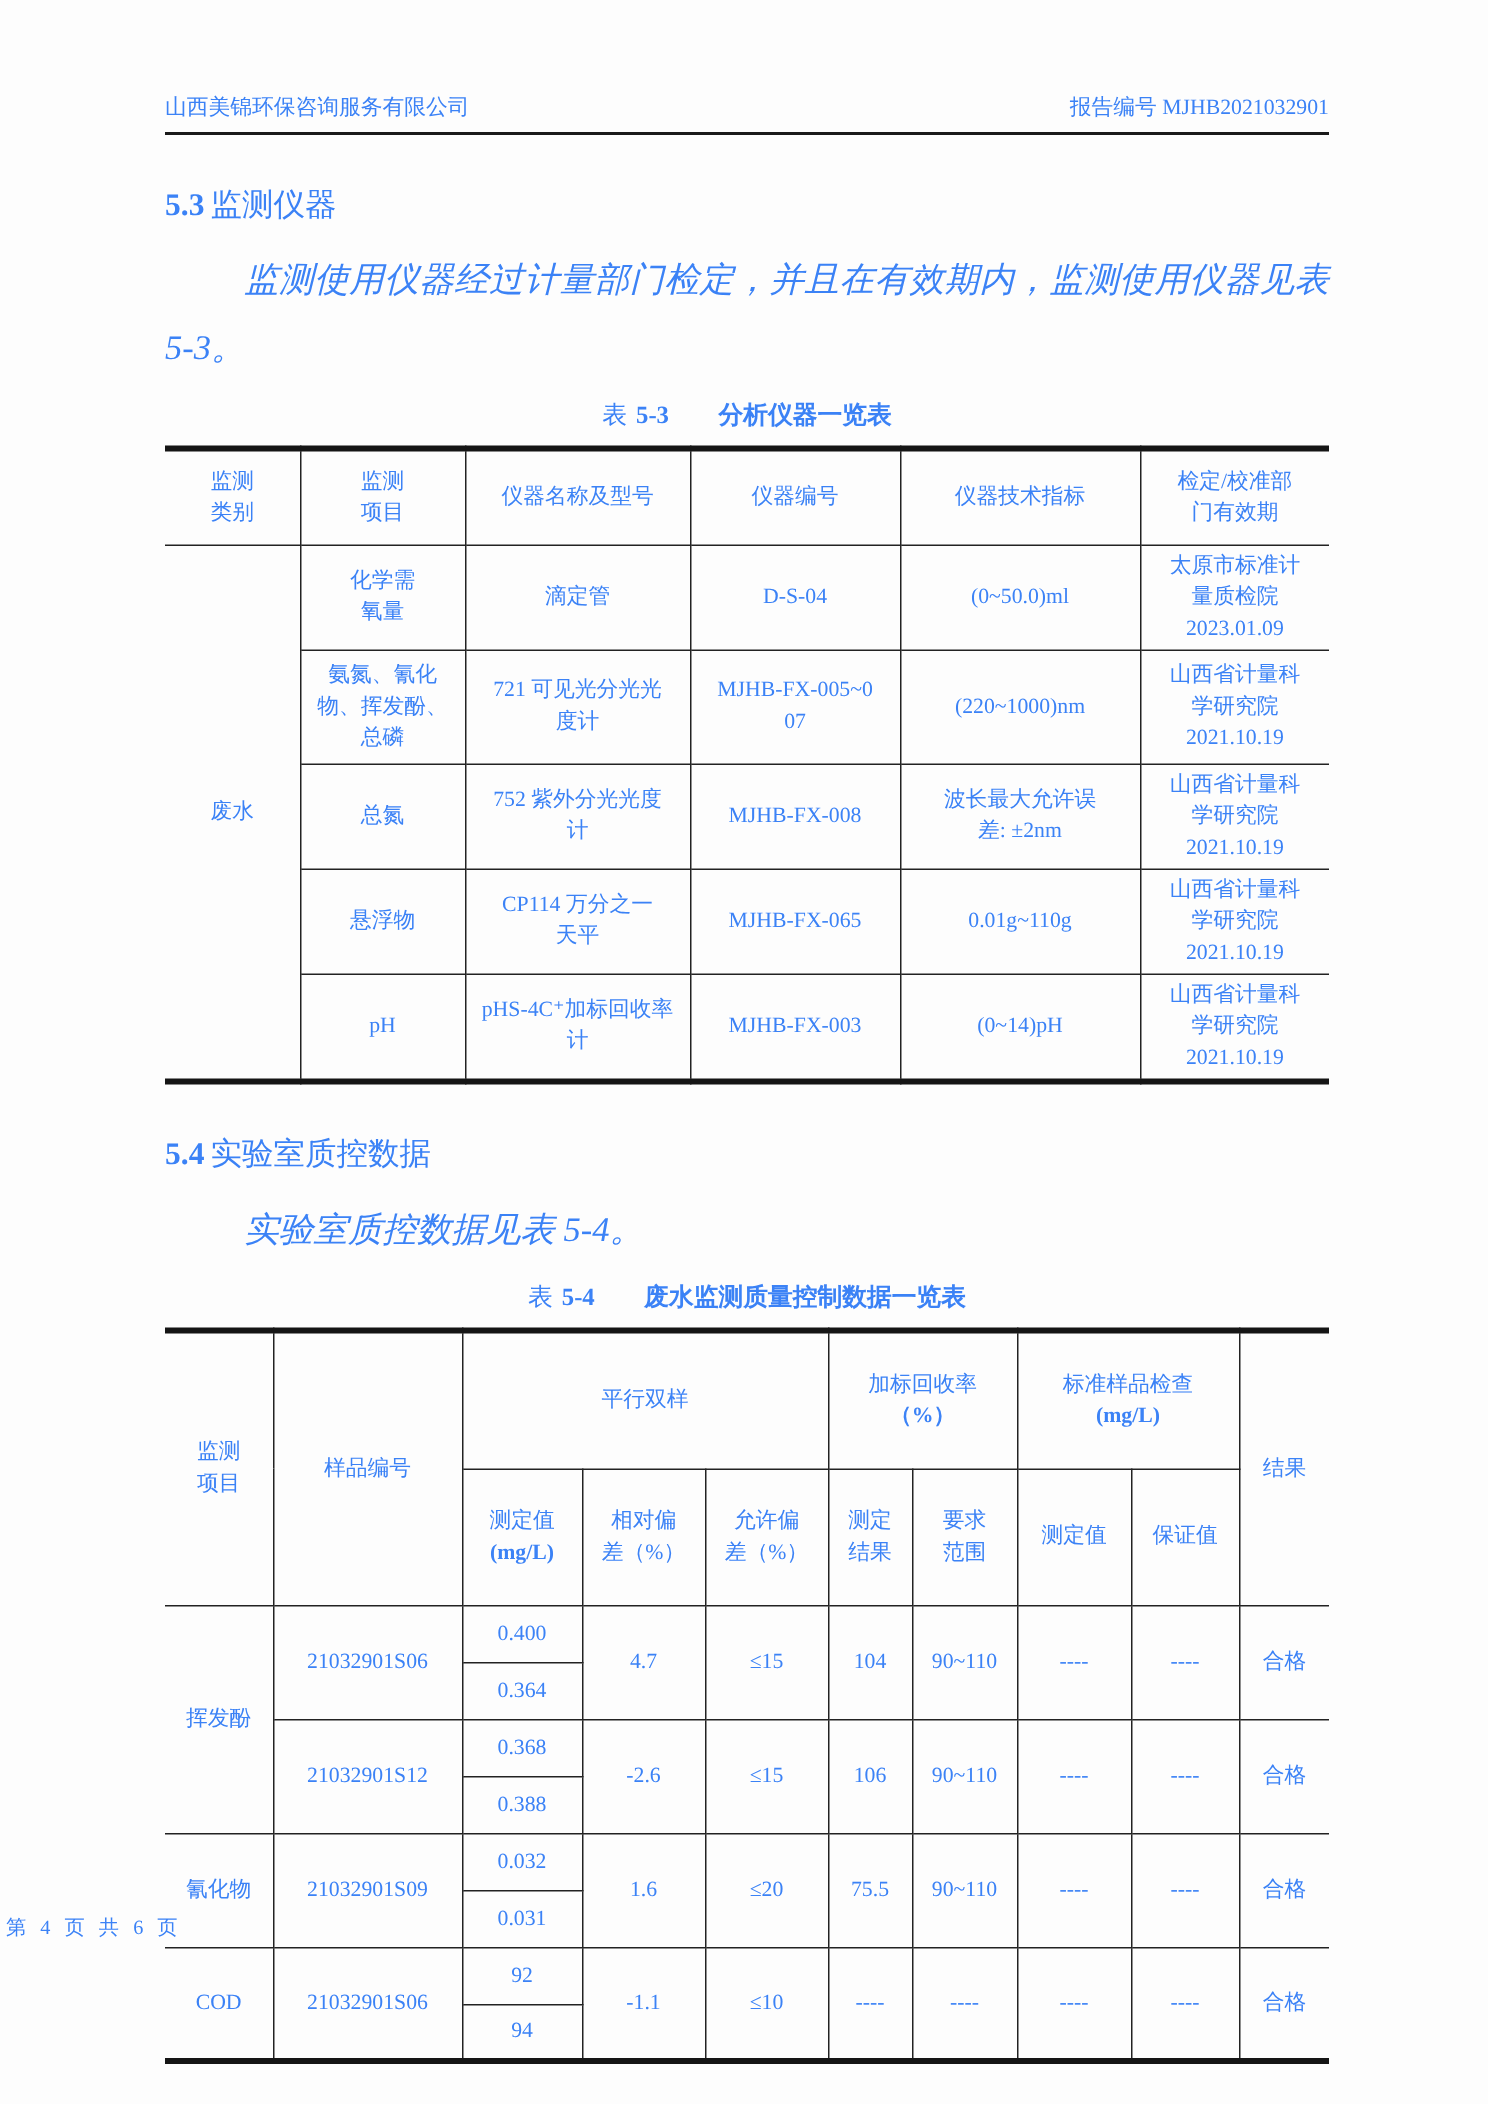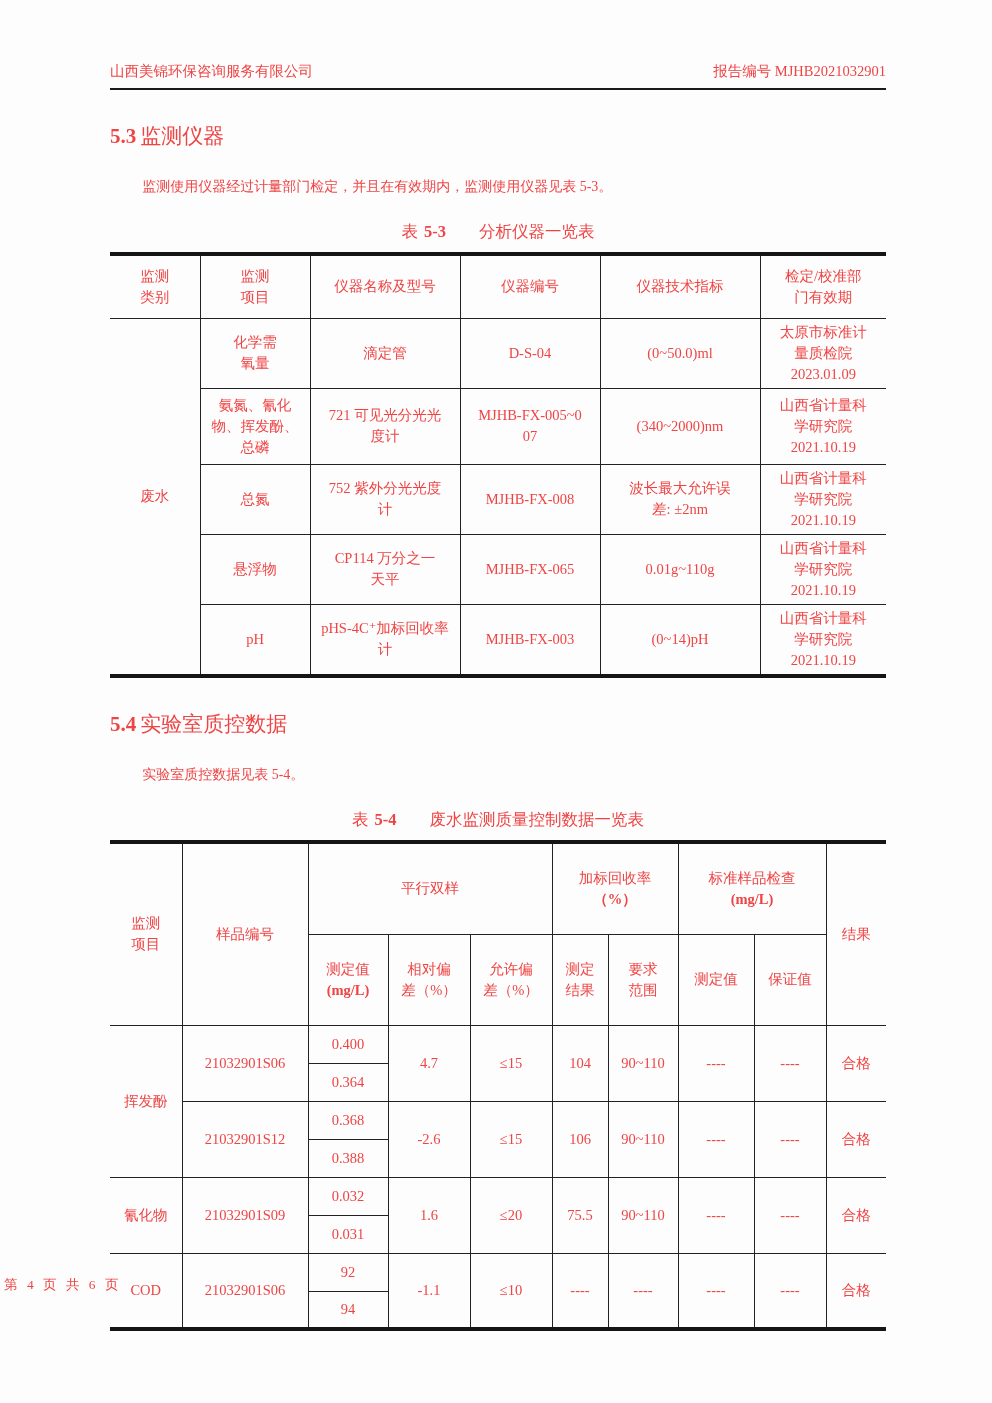--- a/index.html
+++ b/index.html
@@ -3,21 +3,21 @@
 <meta charset="utf-8">
 <style>
   * { margin: 0; padding: 0; box-sizing: border-box; }
   html, body { background: #ffffff; }
   .page {
     position: relative;
     width: 992px;
     height: 1403px;
     margin: 0 auto;
     background: #fdfdfd;
-    color: #ef4444;
+    color: #3b82f6;
     font-family: "Liberation Serif", "DejaVu Serif", serif;
     overflow: hidden;
   }
   .page-header {
     display: flex;
     justify-content: space-between;
     align-items: flex-end;
     padding: 62px 106px 7px 110px;
     font-size: 14.5px;
   }
@@ -25,29 +25,30 @@
     margin: 0 106px 0 110px;
     border-bottom: 2px solid #1a1a1a;
   }
   .content { padding: 0 106px 0 110px; }
 
   .sec-heading { margin-top: 32px; font-size: 21px; font-weight: normal; }
   .sec-heading .sec-num { font-weight: bold; margin-right: 4px; }
 
   .body-p {
     margin-top: 14px;
-    font-size: 14px;
+    font-size: 23px;
     line-height: 45px;
     text-indent: 2.3em;
     text-align: justify;
+    font-style: italic;
   }
 
   .tbl-caption { margin-top: 12px; text-align: center; font-size: 16.5px; }
   .cap-no { font-weight: bold; margin-left: 6px; }
-  .cap-title { margin-left: 2em; }
+  .cap-title { margin-left: 2em; font-weight: bold; }
 
   table {
     width: 776px;
     margin-top: 9px;
     border-collapse: collapse;
     table-layout: fixed;
     border-top: 4px solid #151515;
     border-bottom: 4px solid #151515;
   }
   th, td {
@@ -144,21 +145,21 @@
 2023.01.09</td>
         </tr>
         <tr class="r2">
           <td>氨氮、氰化
 物、挥发酚、
 总磷</td>
           <td>721 可见光分光光
 度计</td>
           <td>MJHB-FX-005~0
 07</td>
-          <td>(340~2000)nm</td>
+          <td>(220~1000)nm</td>
           <td class="edge-r">山西省计量科
 学研究院
 2021.10.19</td>
         </tr>
         <tr class="r3">
           <td>总氮</td>
           <td>752 紫外分光光度
 计</td>
           <td>MJHB-FX-008</td>
           <td>波长最大允许误

